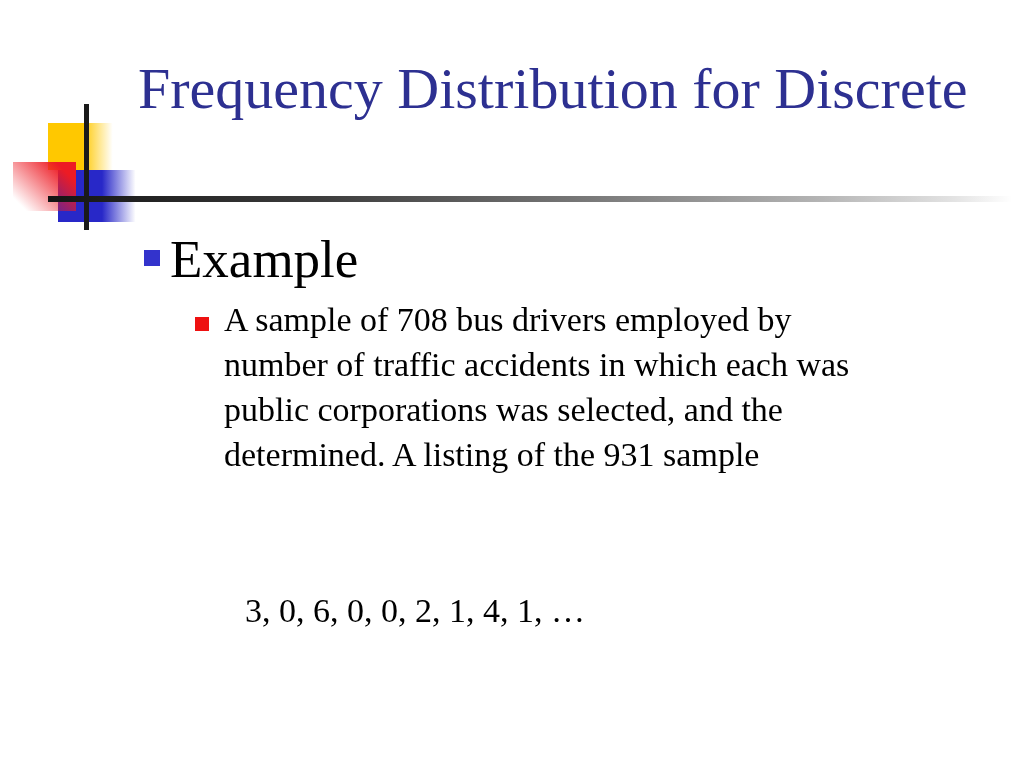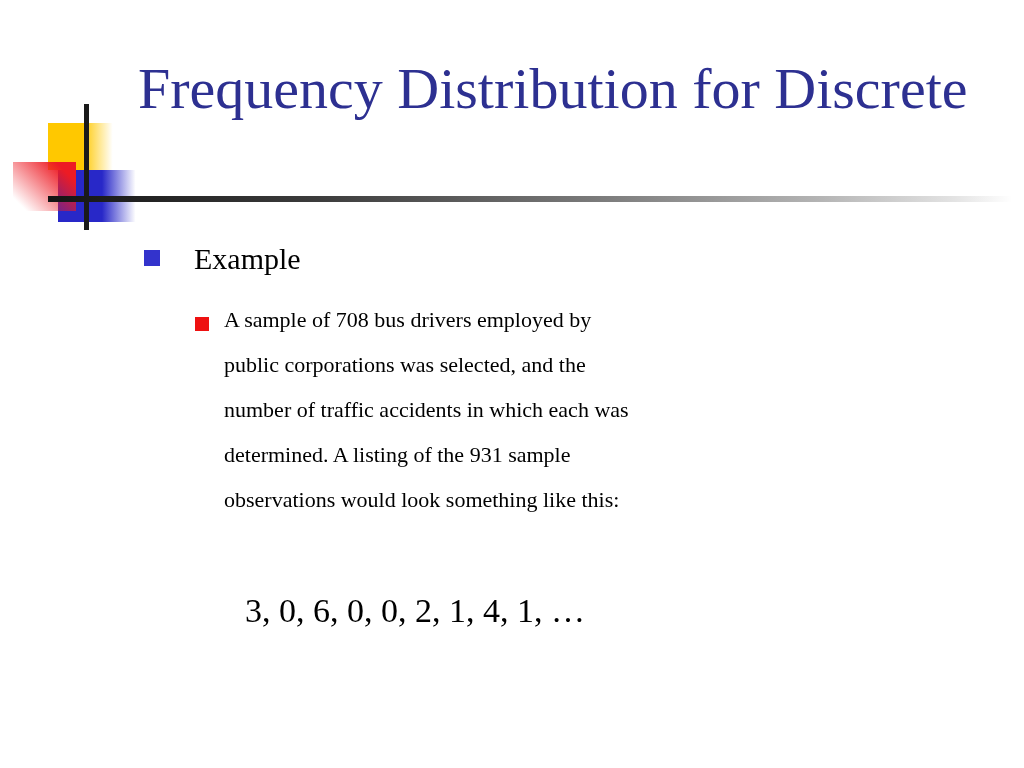--- a/index.html
+++ b/index.html
@@ -45,32 +45,32 @@
   }
   
   .title{
     position:absolute;left:138px;top:58px;
     font-size:58px;line-height:62px;
     color:var(--title-text);
     white-space:nowrap;
   }
   
   .example-text{
-    position:absolute;left:194px;top:233px;
-    font-size:30px;line-height:52px;color:var(--body-text);
+    position:absolute;left:170px;top:233px;
+    font-size:53px;line-height:52px;color:var(--body-text);
     white-space:nowrap;
   }
   .bullet-l1{
     position:absolute;left:144px;top:250px;width:16px;height:16px;
     background:var(--bullet-l1);
   }
   
   .body-lines{
     position:absolute;left:224px;top:297px;
-    font-size:22px;line-height:45px;color:var(--body-text);
+    font-size:34px;line-height:45px;color:var(--body-text);
   }
   .body-lines div{white-space:nowrap;}
   .bullet-l2{
     position:absolute;left:195px;top:317px;width:14px;height:14px;
     background:var(--bullet-l2);
   }
   
   .numbers{
     position:absolute;left:245px;top:588px;
     font-size:34px;line-height:45px;color:var(--body-text);
@@ -92,21 +92,20 @@
   <div class="title">
     <div>Frequency Distribution for Discrete</div>
   </div>
 
   <span class="bullet-l1"></span>
   <div class="example-text">Example</div>
 
   <span class="bullet-l2"></span>
   <div class="body-lines">
     <div>A sample of 708 bus drivers employed by</div>
+    <div>number of traffic accidents in which each was</div>
     <div>public corporations was selected, and the</div>
-    <div>number of traffic accidents in which each was</div>
     <div>determined. A listing of the 931 sample</div>
-    <div>observations would look something like this:</div>
   </div>
 
   <div class="numbers">3, 0, 6, 0, 0, 2, 1, 4, 1, …</div>
 
 </div>
 
 </body></html>

